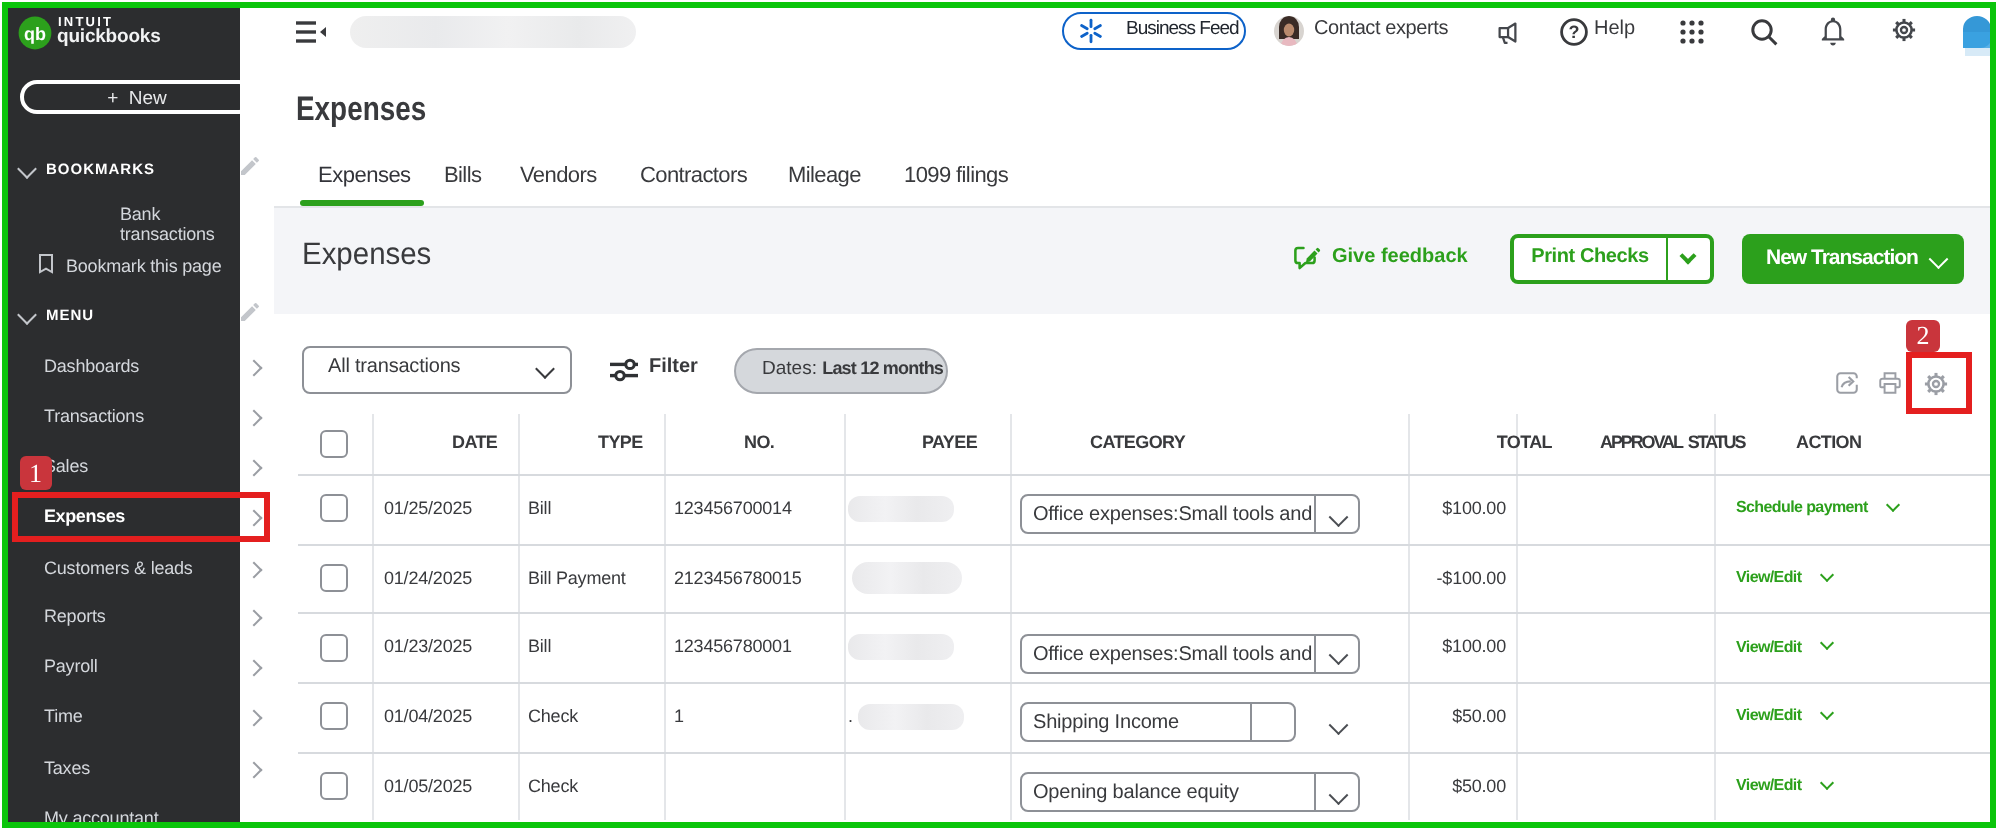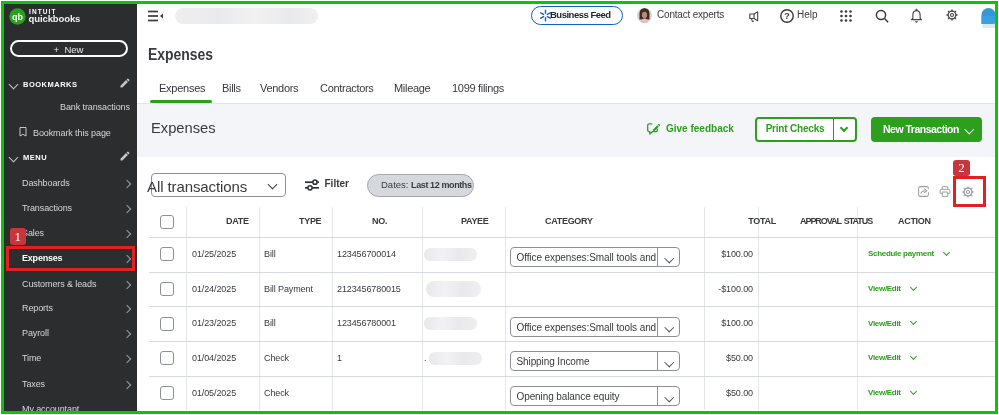--- a/index.html
+++ b/index.html
@@ -1,21 +1,21 @@
 <!DOCTYPE html>
 <html><head>
 <meta charset="utf-8">
 <style>
   * { margin:0; padding:0; box-sizing:border-box; }
   html,body { width:999px; height:415px; background:#fff; font-family:"Liberation Sans", sans-serif; overflow:hidden; }
   .page { position:absolute; left:0; top:0; width:999px; height:415px; overflow:hidden; }
   .abs { position:absolute; }
   .frame { position:absolute; left:1px; top:1px; width:997px; height:413px; border:3px solid #0bc50b; z-index:99; pointer-events:none; }
   
-  .sidebar { position:absolute; left:4px; top:4px; width:133px; height:407px; background:#2c2d2f; z-index:5; }
+  .sidebar { position:absolute; left:4px; top:4px; width:116px; height:407px; background:#2c2d2f; z-index:5; }
   .sb-item { position:absolute; left:18px; font-size:9px; letter-spacing:-0.1px; color:#d4d7dc; }
   .sb-chev { position:absolute; width:6px; height:6px; border-right:1.5px solid #9a9da3; border-top:1.5px solid #9a9da3; transform:rotate(45deg); }
   .sb-chevdown { position:absolute; width:7px; height:7px; border-right:1.7px solid #c3c6cb; border-bottom:1.7px solid #c3c6cb; transform:rotate(45deg); }
   .sb-label { position:absolute; left:19px; font-size:7.5px; font-weight:bold; color:#ffffff; letter-spacing:0.5px; }
   
   .vline { position:absolute; width:1px; background:#e4e6e9; }
   .hline { position:absolute; height:1px; background:#d7dade; }
   .th { position:absolute; font-size:9px; font-weight:bold; color:#393a3d; letter-spacing:-0.3px;margin-left:35px; }
   .td { position:absolute; font-size:9px; letter-spacing:-0.1px; color:#393a3d; }
   .cb { position:absolute; width:14px; height:14px; border:1.5px solid #8d9096; border-radius:3px; background:#fff; }
@@ -109,21 +109,21 @@
   <div class="abs" style="left:755px;top:116.5px;width:102px;height:25px;border:2px solid #2ca01c;border-radius:4px;background:#fff;z-index:2;"></div>
   <div class="abs" style="left:757px;top:123px;width:76px;text-align:center;font-size:10px;font-weight:bold;letter-spacing:-0.2px;color:#2ca01c;z-index:2;">Print Checks</div>
   <div class="abs" style="left:833px;top:118.5px;width:1px;height:21px;background:#2ca01c;z-index:2;"></div>
   <div class="abs" style="left:841px;top:125px;width:6px;height:6px;border-right:2px solid #2ca01c;border-bottom:2px solid #2ca01c;transform:rotate(45deg);z-index:2;"></div>
 
   <div class="abs" style="left:871px;top:116.5px;width:111px;height:25px;background:#2ca01c;border-radius:4px;z-index:2;"></div>
   <div class="abs" style="left:883px;top:122.5px;font-size:10.5px;font-weight:bold;letter-spacing:-0.5px;color:#fff;z-index:2;">New Transaction</div>
   <div class="abs" style="left:965.5px;top:125.5px;width:6.5px;height:6.5px;border-right:1.8px solid #fff;border-bottom:1.8px solid #fff;transform:rotate(45deg);z-index:2;"></div>
 
   <div class="abs" style="left:151px;top:173px;width:135px;height:24px;border:1px solid #8d9096;border-radius:4px;background:#fff;"></div>
-  <div class="abs" style="left:147px;top:178px;font-size:15px;letter-spacing:-0.1px;color:#393a3d;">All transactions</div>
+  <div class="abs" style="left:164px;top:178px;font-size:10px;letter-spacing:-0.1px;color:#393a3d;">All transactions</div>
   <div class="abs" style="left:269px;top:181px;width:7px;height:7px;border-right:1.7px solid #393a3d;border-bottom:1.7px solid #393a3d;transform:rotate(45deg);"></div>
 
   <svg class="abs" style="left:305px;top:179px" width="14" height="12" viewBox="0 0 14 12">
     <line x1="0" y1="3.2" x2="14" y2="3.2" stroke="#2f3134" stroke-width="1.7"></line>
     <line x1="0" y1="8.8" x2="14" y2="8.8" stroke="#2f3134" stroke-width="1.7"></line>
     <circle cx="10" cy="3.2" r="2.1" fill="#fff" stroke="#2f3134" stroke-width="1.5"></circle>
     <circle cx="5" cy="8.8" r="2.1" fill="#fff" stroke="#2f3134" stroke-width="1.5"></circle>
   </svg>
   <div class="abs" style="left:324.5px;top:177.5px;font-size:10px;font-weight:bold;color:#393a3d;">Filter</div>
 
@@ -216,21 +216,21 @@
   <div class="abs" style="left:666px;top:324px;width:6.5px;height:6.5px;border-right:1.7px solid #4b4e53;border-bottom:1.7px solid #4b4e53;transform:rotate(45deg);"></div>
   <div class="td" style="left:680px;top:318px;width:73px;text-align:right;">$100.00</div>
   <div class="actlink" style="left:868px;top:318.5px;">View/Edit<span class="gchev"></span></div>
 
   <div class="cb" style="left:160px;top:351px;"></div>
   <div class="td" style="left:192px;top:352.5px;">01/04/2025</div>
   <div class="td" style="left:264px;top:352.5px;">Check</div>
   <div class="td" style="left:337px;top:352.5px;">1</div>
   <div class="td" style="left:424px;top:352.5px;">.</div>
   <div class="blur" style="left:429px;top:351.5px;width:53px;"></div>
-  <div class="ddl" style="left:510px;top:351px;width:170px;">
+  <div class="ddl" style="left:510px;top:351px;width:138px;">
       <span class="txt" style="width:140px;">Shipping Income</span>
       <span class="sep"></span>
     </div>
   <div class="abs" style="left:666px;top:358.5px;width:6.5px;height:6.5px;border-right:1.7px solid #4b4e53;border-bottom:1.7px solid #4b4e53;transform:rotate(45deg);"></div>
   <div class="td" style="left:680px;top:352.5px;width:73px;text-align:right;">$50.00</div>
   <div class="actlink" style="left:868px;top:353px;">View/Edit<span class="gchev"></span></div>
 
   <div class="cb" style="left:160px;top:386px;"></div>
   <div class="td" style="left:192px;top:387.5px;">01/05/2025</div>
   <div class="td" style="left:264px;top:387.5px;">Check</div>
@@ -255,21 +255,21 @@
   <svg class="abs" style="left:539px;top:9px" width="13" height="13" viewBox="0 0 24 24">
     <g stroke="#0d62c9" stroke-width="2.6" stroke-linecap="round">
       <line x1="12" y1="2" x2="12" y2="8"></line>
       <line x1="12" y1="16" x2="12" y2="22"></line>
       <line x1="3.3" y1="7" x2="8.5" y2="10"></line>
       <line x1="15.5" y1="14" x2="20.7" y2="17"></line>
       <line x1="20.7" y1="7" x2="15.5" y2="10"></line>
       <line x1="8.5" y1="14" x2="3.3" y2="17"></line>
     </g>
   </svg>
-  <div class="abs" style="left:550px;top:9px;font-size:9.5px;font-weight:bold;letter-spacing:-0.5px;color:#21262e;">Business Feed</div>
+  <div class="abs" style="left:563px;top:9px;font-size:9.5px;font-weight:normal;letter-spacing:-0.5px;color:#21262e;">Business Feed</div>
 
   <svg class="abs" style="left:637px;top:7.5px" width="15" height="15" viewBox="0 0 15 15">
     <defs>
         <clipPath id="avc">
           <circle cx="7.5" cy="7.5" r="7.5"></circle>
         </clipPath>
       </defs>
     <g clip-path="url(#avc)">
       <rect width="15" height="15" fill="#d8d4d0"></rect>
       <path d="M2.5 5.5 a5 5.5 0 0 1 10 0 v6 h-10z" fill="#3a2b26"></path>

